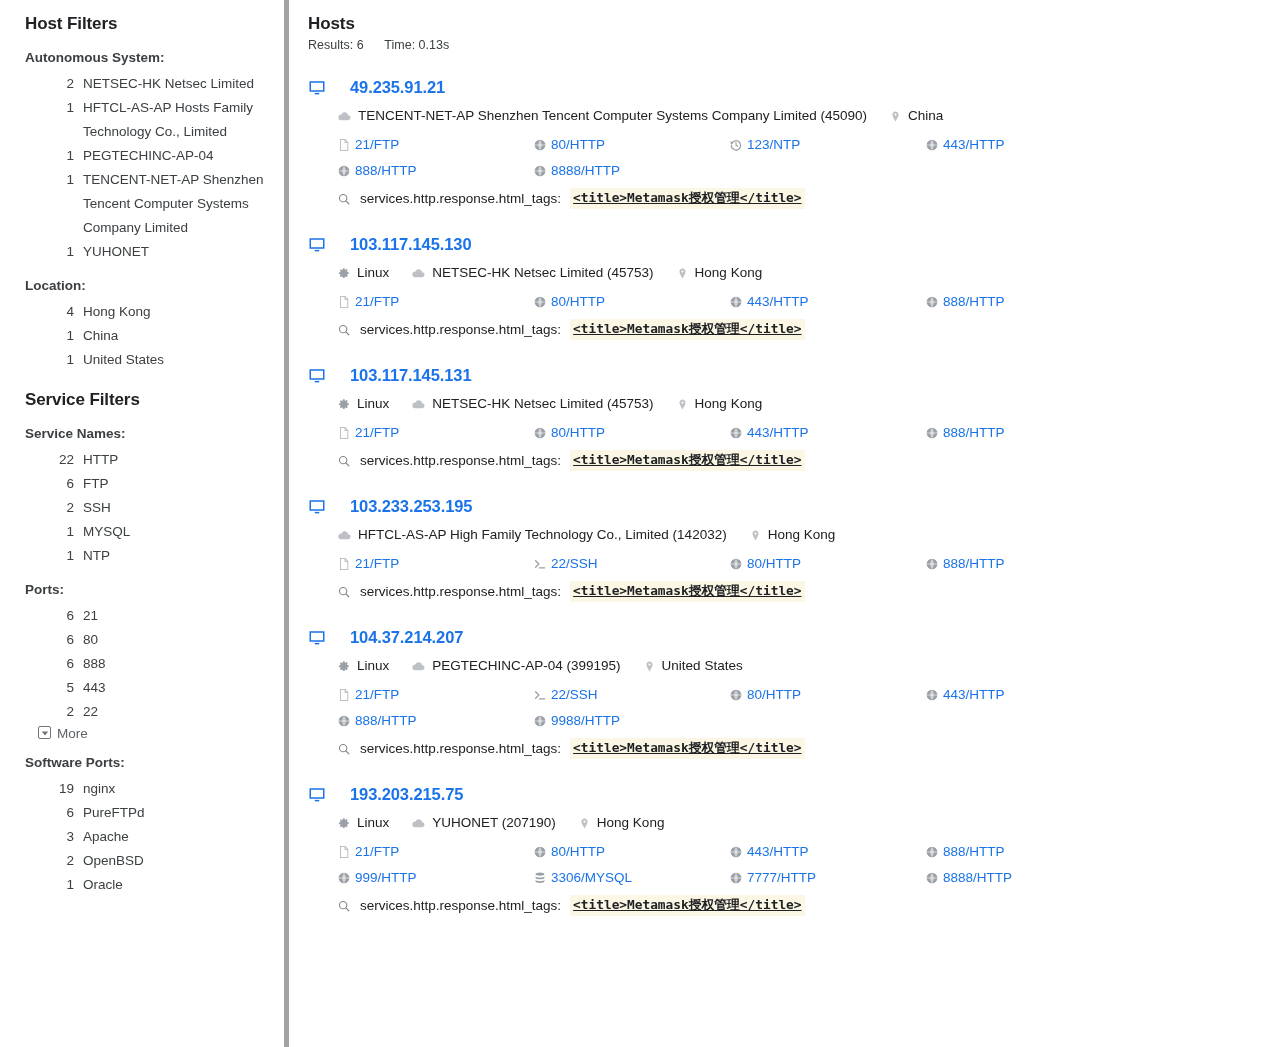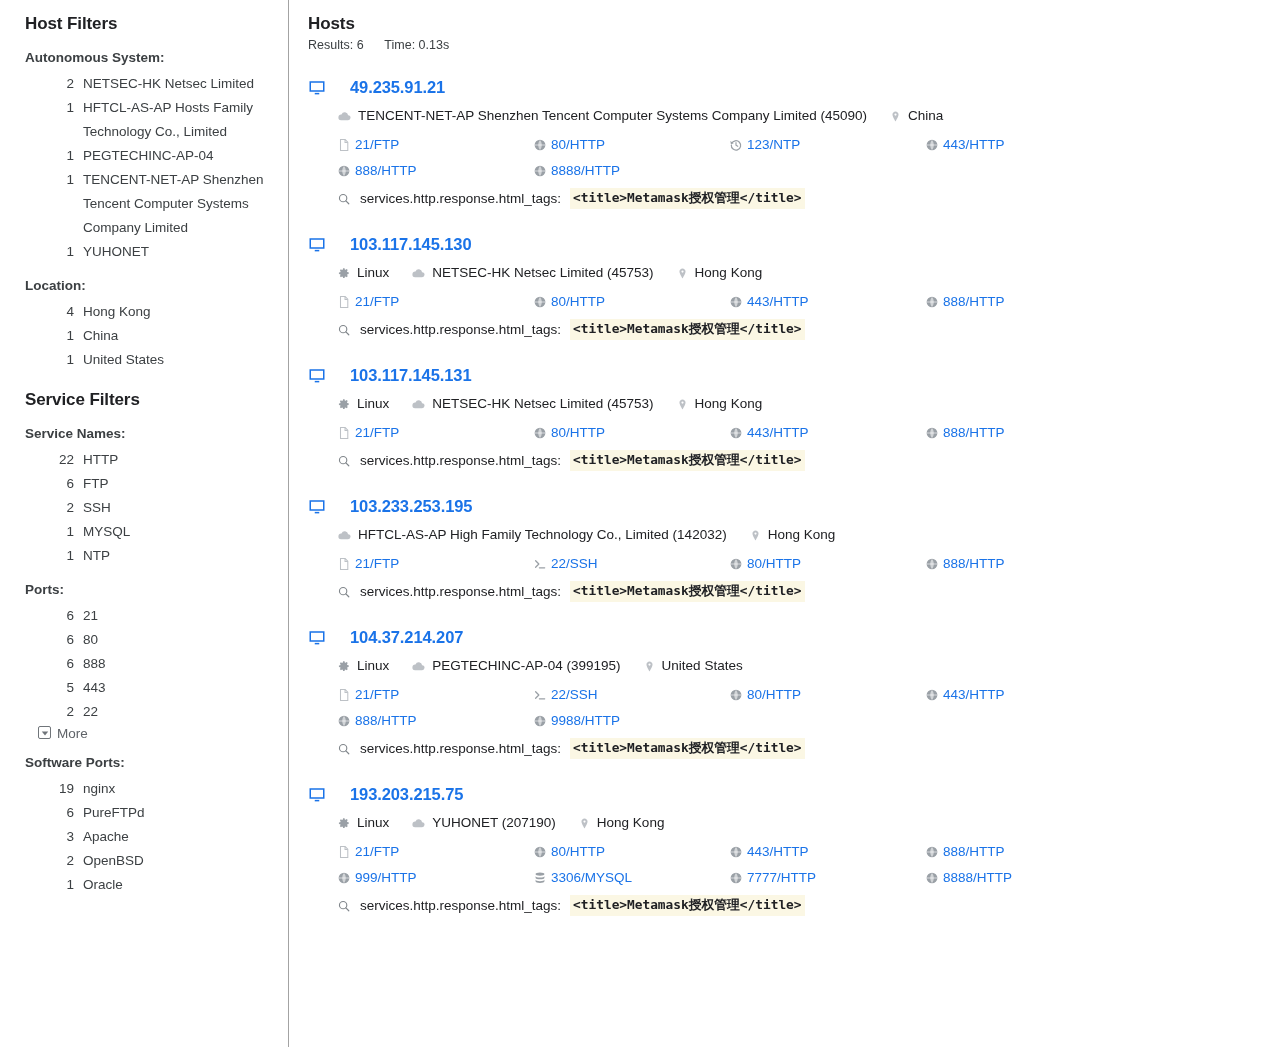--- a/index.html
+++ b/index.html
@@ -12,21 +12,21 @@
     color: #202124;
     overflow: hidden;
   }
 
   .page { display: flex; width: 1280px; height: 1047px; }
 
   
   .sidebar {
     width: 289px;
     flex: 0 0 289px;
-    border-right: 1px solid #a3a3a3;
+    border-right: 5px solid #a3a3a3;
     padding: 14px 0 0 0;
     position: relative;
   }
   .side-title {
     font-size: 17px;
     font-weight: bold;
     color: #202124;
     margin: 0 0 16px 25px;
     letter-spacing: -0.1px;
   }
@@ -164,20 +164,21 @@
   }
   .match-field { color: #202124; }
   .match-value {
     background: #fbf7e4;
     font-family: "DejaVu Sans Mono", monospace;
     font-size: 12.8px;
     font-weight: bold;
     color: #202124;
     padding: 2px 3px;
     white-space: nowrap;
+    text-decoration: underline;
   }
 
   .icon { display: inline-flex; align-items: center; justify-content: center; flex: none; }
   .icon svg { display: block; }
 </style>
 </head>
 <body>
 
 <div class="page">
 

